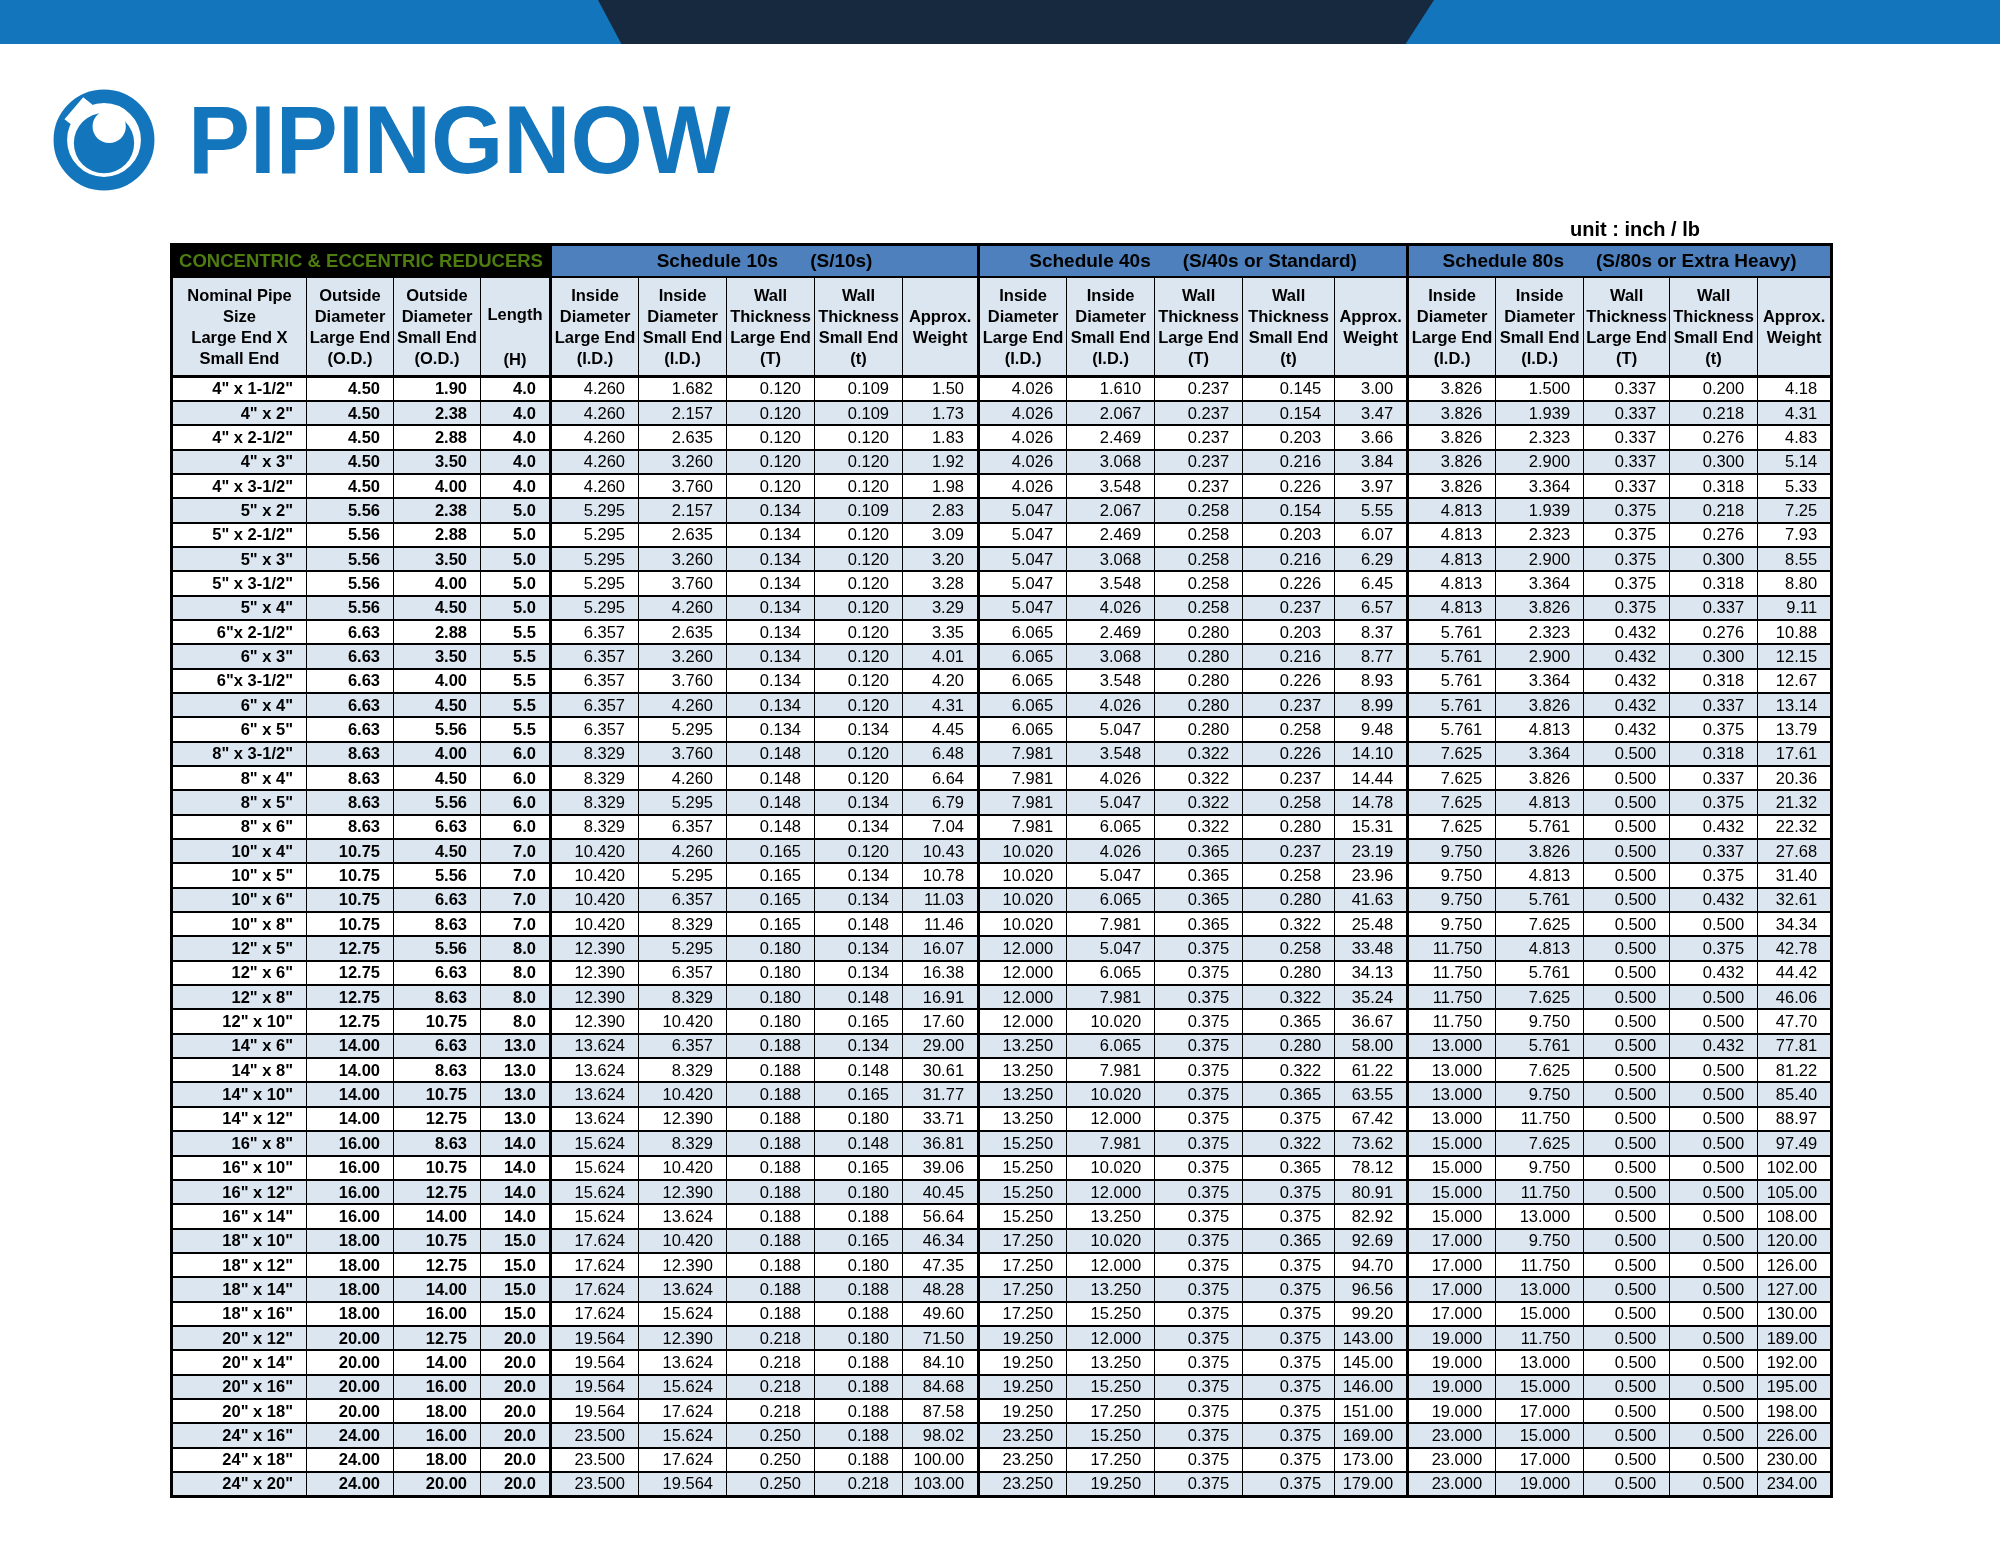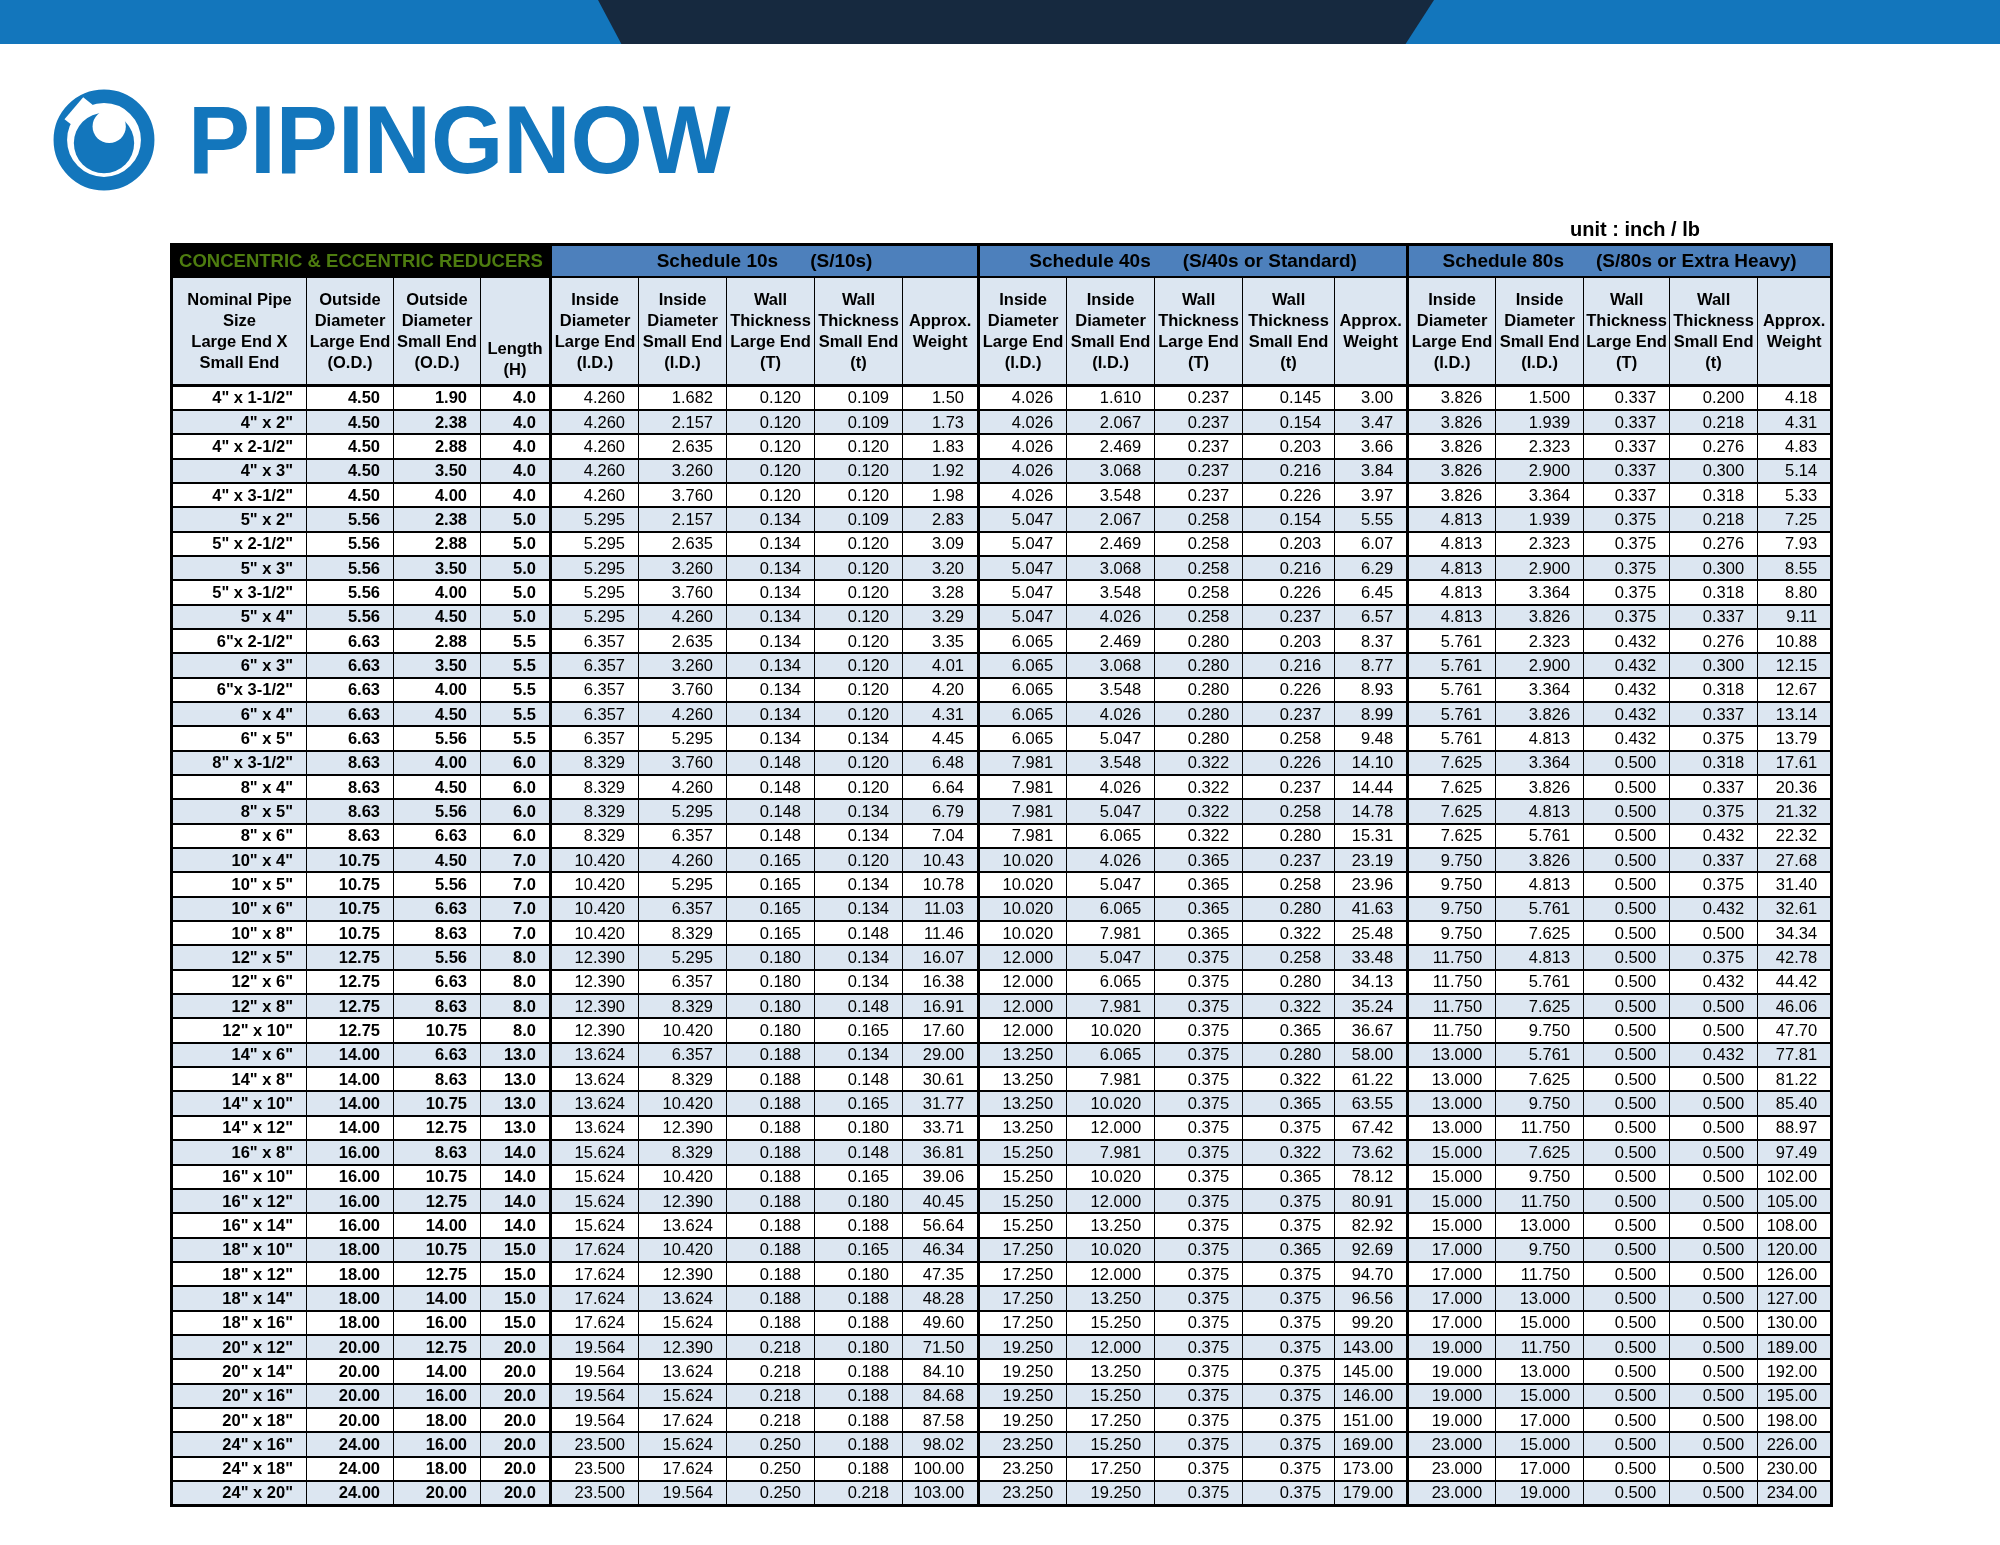--- a/index.html
+++ b/index.html
@@ -36,22 +36,22 @@
   
   .spec tr.group-row th{height:30px;border-bottom:2px solid #000;}
   .title-cell{background:#000;color:#4d7c0f;font-size:18.5px;font-weight:700;text-align:center;}
   .group-cell{background:#4d80bc;color:#000000;font-size:19px;font-weight:700;}
   .group-cell .g-wrap{display:flex;justify-content:center;align-items:center;gap:32px;}
   
   .spec tr.hdr-row th{
     height:97px;background:#dce6f1;font-size:16.5px;font-weight:700;line-height:21px;
     border-bottom:3px solid #000;vertical-align:middle;
   }
-  .hdr .lines{display:flex;flex-direction:column;justify-content:center;align-items:center;height:106px;}
-  .hdr.valign-end .lines{justify-content:flex-end;padding-bottom:4px;box-sizing:border-box;}
+  .hdr .lines{display:flex;flex-direction:column;justify-content:center;align-items:center;height:95px;}
+  .hdr.valign-end .lines{justify-content:flex-end;padding-bottom:4px;box-sizing:border-box;gap:24px;}
   
   .spec tbody tr{height:24.35px;}
   .spec tbody tr:nth-child(even){background:#dce6f1;}
   .spec tbody td{
     text-align:right;padding-right:13px;border-bottom:2px solid #000;font-size:16.5px;
   }
   .spec tbody td.b{font-weight:700;}
   .spec .g-end{border-right:3px solid #000 !important;}
 </style>
 </head>

